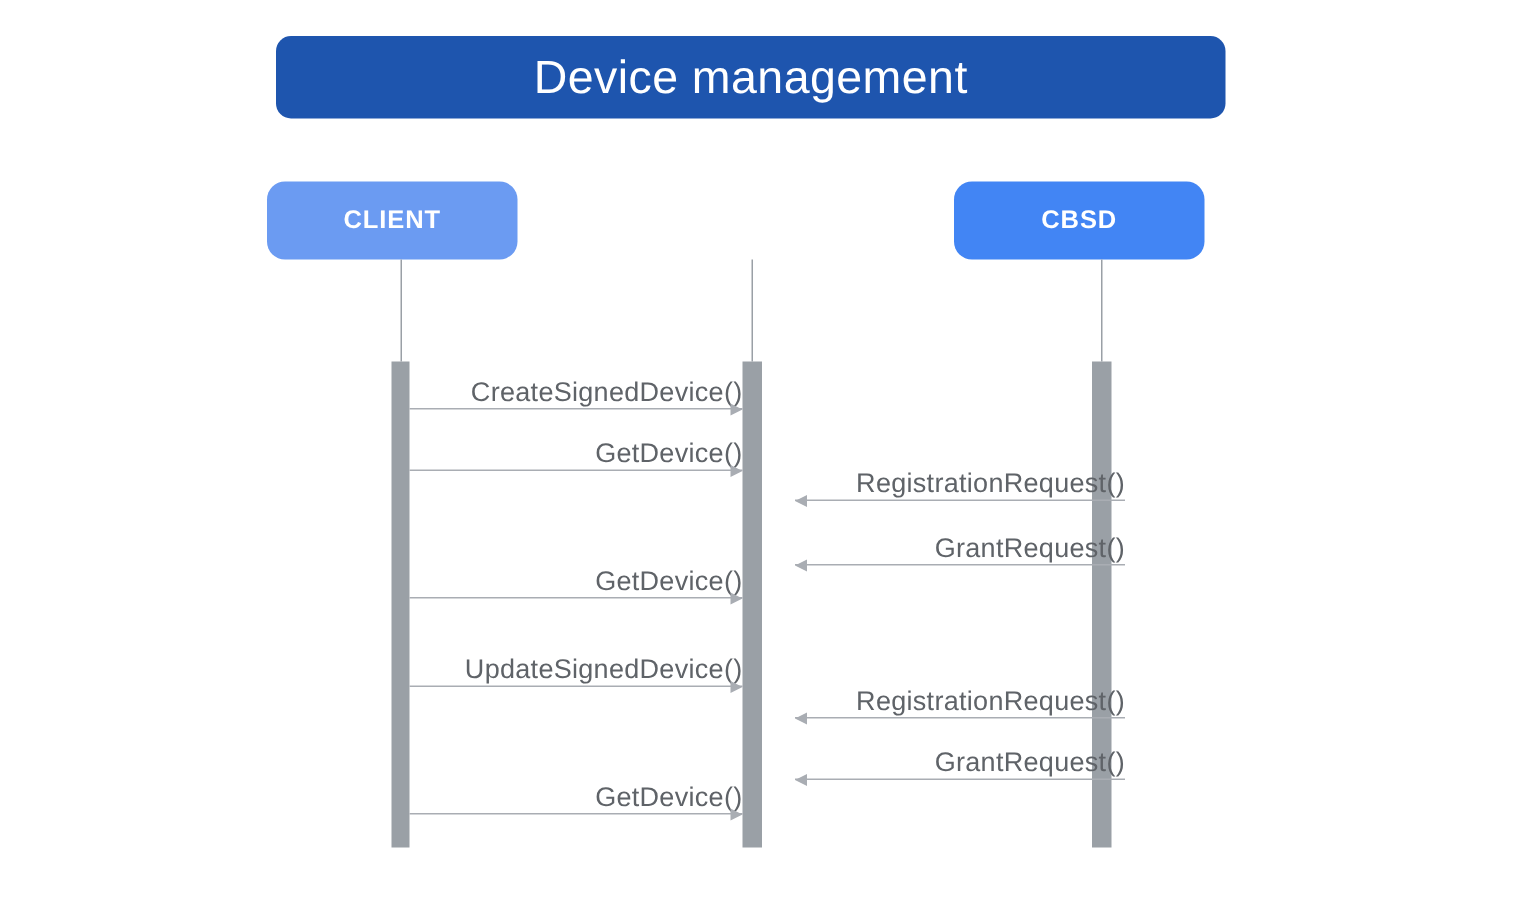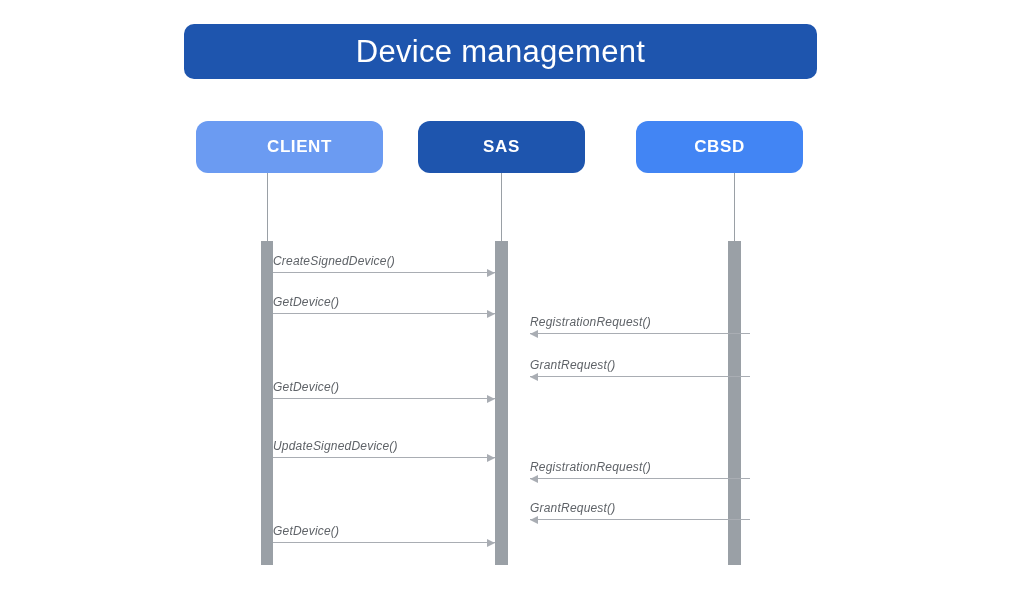--- a/index.html
+++ b/index.html
@@ -37,21 +37,21 @@
     height: 52px;
     border-radius: 12px;
     display: flex;
     align-items: center;
     justify-content: center;
     color: #ffffff;
     font-size: 17px;
     font-weight: bold;
     letter-spacing: 0.6px;
   }
-  .actor-client { left: 196px; background: var(--client-bg, #6b9bf2); padding-left: 20px; }
+  .actor-client { left: 178px; background: var(--client-bg, #6b9bf2); }
   .actor-sas    { left: 418px; background: var(--sas-bg, #1e55ae); }
   .actor-cbsd   { left: 636px; background: var(--cbsd-bg, #4285f4); }
 
   .lifeline {
     position: absolute;
     top: 173px;
     height: 68px;
     width: 1.5px;
     background: var(--lifeline, #9aa0a6);
   }
@@ -72,26 +72,25 @@
   .msg {
     position: absolute;
     height: 20px;
   }
   .msg.ltr { left: 273px; width: 222px; }
   .msg.rtl { left: 530px; width: 220px; }
   .msg-label {
     display: block;
     height: 16px;
     line-height: 16px;
-    text-align: left;
-    font-size: 12px;
+    text-align: right;
+    font-size: 18px;
     letter-spacing: 0.2px;
     color: var(--message-text, #5f6368);
     white-space: nowrap;
-    font-style: italic;
   }
   .msg-line {
     display: block;
     position: relative;
     margin-top: 3px;
     height: 1px;
     background: var(--arrow, #a9adb3);
   }
   .msg.ltr .msg-line::after {
     content: "";
@@ -117,21 +116,20 @@
   }
 </style>
 </head>
 <body>
 
 <div class="canvas">
 
   <div class="title-banner">Device management</div>
 
   <div class="actor actor-client">CLIENT</div>
-  <div class="actor actor-sas">SAS</div>
   <div class="actor actor-cbsd">CBSD</div>
 
   <div class="lifeline lifeline-client"></div>
   <div class="lifeline lifeline-sas"></div>
   <div class="lifeline lifeline-cbsd"></div>
 
   <div class="activation activation-client"></div>
   <div class="activation activation-sas"></div>
   <div class="activation activation-cbsd"></div>
 

